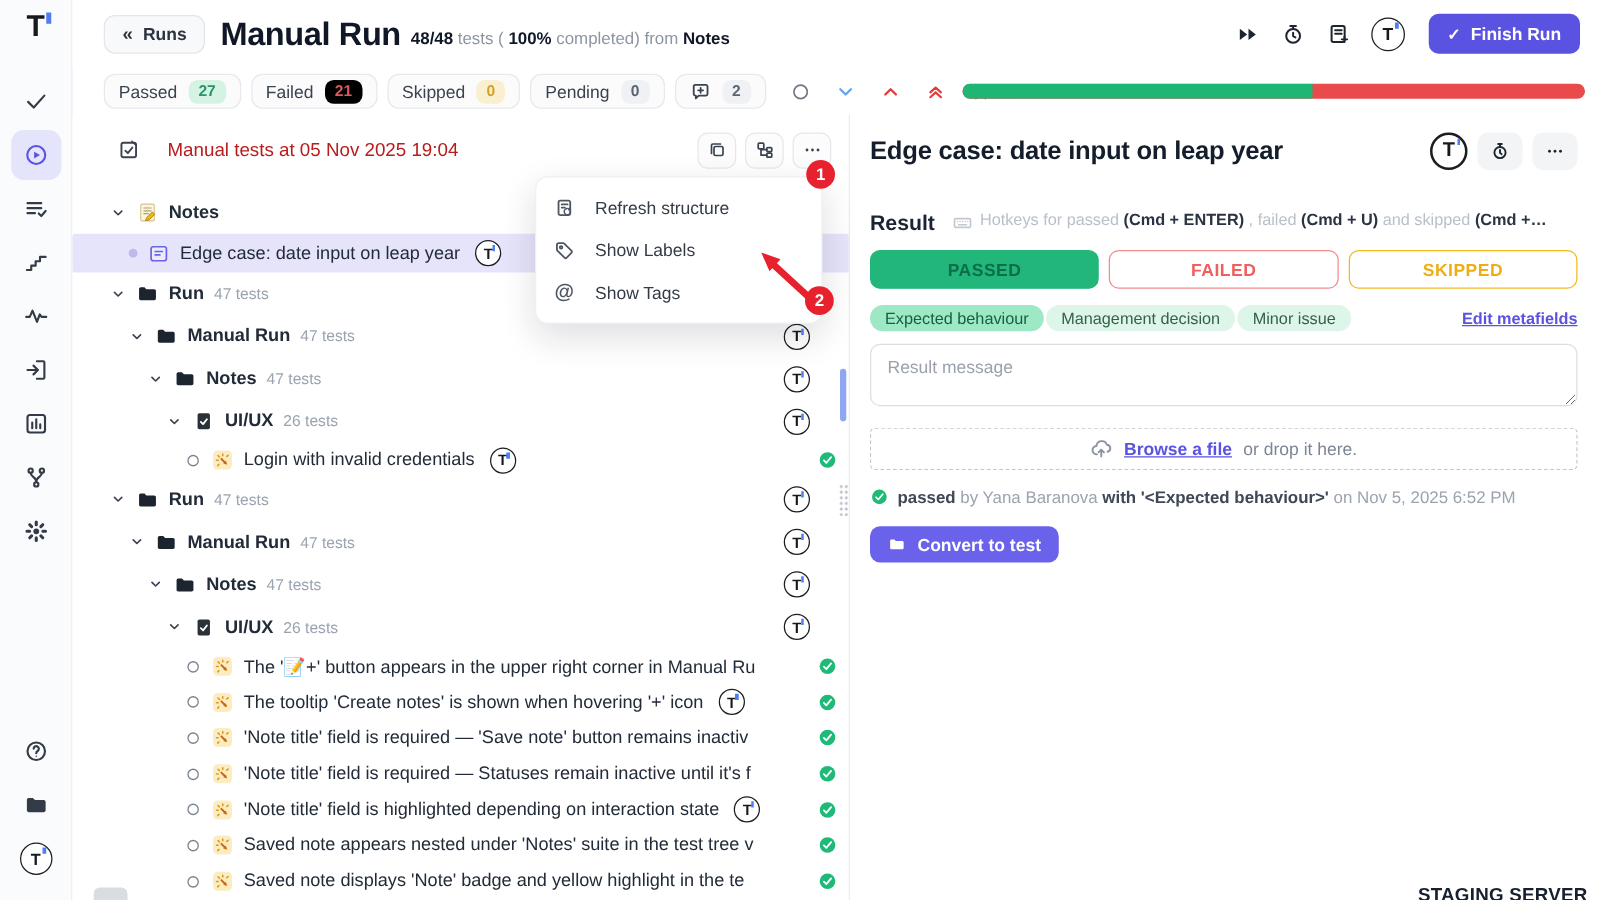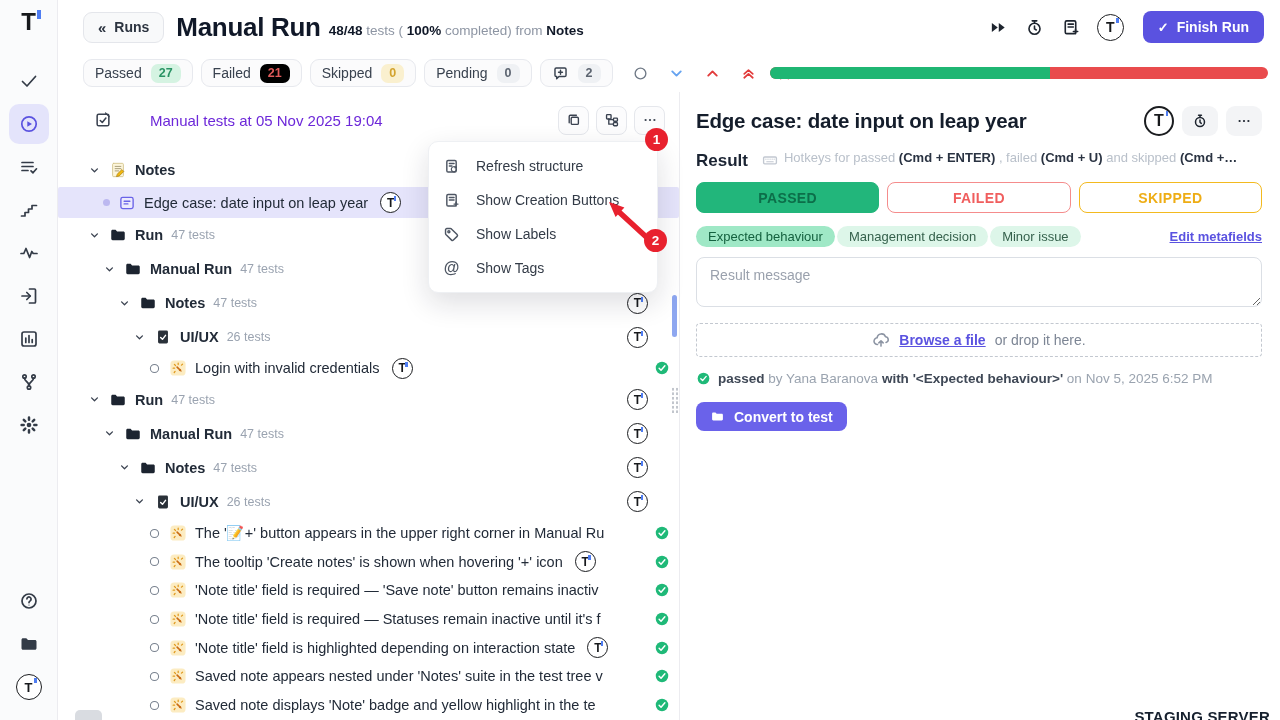--- a/index.html
+++ b/index.html
@@ -39,21 +39,21 @@
   .pill.yellow{background:#faf0cf;color:#d3a32e}.pill.gray{background:#eff1f4;color:#5c6470}
   .fbtn .icn{width:17px;height:17px;color:#39424f}
   .mini-ico{width:17px;height:17px;cursor:pointer;margin-left:11px}
   .progress{position:absolute;left:712px;top:13px;width:498px;height:12px;border-radius:6px;overflow:hidden;background:#e94b4d;display:flex}
   .progress .p-pass{height:100%;background:#1fb673}
 
   
   .tree{position:absolute;left:58px;top:92px;width:622px;bottom:0;background:#fff;border-right:1px solid #ececf0}
   .tree-head{height:56px;display:flex;align-items:center;padding:0 14px 0 36px}
   .tree-head .icn{width:18px;height:18px;color:#3a4250}
-  .tree-title{font-size:15px;font-weight:500;color:#6d28d9;margin-left:38px}
+  .tree-title{font-size:15px;font-weight:500;color:#b91c1c;margin-left:22px}
   .tree-head-btns{margin-left:auto;display:flex;gap:7px}
   .tbtn{width:31px;height:29px;border:1px solid #e5e7ec;background:#fcfcfd;border-radius:8px;display:flex;align-items:center;justify-content:center;color:#2c3440;cursor:pointer}
   .tbtn .icn{width:16px;height:16px}
   .rows{padding-top:5px}
   .row{position:relative;display:flex;align-items:center;gap:8px;padding-right:48px;height:34px;cursor:pointer}
   .row.test{height:28.7px}
   .row .chev{width:13px;height:13px;color:#3a4250;flex:none}
   .row .label{font-size:14.5px;color:#222b38;white-space:nowrap;overflow:hidden;flex-shrink:1}
   .row.bold .label{font-weight:700}
   .row .count{font-size:12.5px;color:#9aa3b0;white-space:nowrap;flex:none}
@@ -76,21 +76,21 @@
   .ann-badge{position:absolute;width:23px;height:23px;border-radius:50%;background:#e8212e;color:#fff;font-weight:800;font-size:13.5px;display:flex;align-items:center;justify-content:center;z-index:40}
   .ann-arrow{position:absolute;left:585px;top:190px;width:82px;height:66px;z-index:39;pointer-events:none}
 
   
   .detail{position:absolute;left:681px;top:92px;right:0;bottom:0;background:#fff;padding:14px 18px 0 15px}
   .d-titlerow{display:flex;align-items:center}
   .d-title{font-size:20.5px;font-weight:700;color:#141d2b;letter-spacing:-.2px}
   .d-title-btns{margin-left:auto;display:flex;align-items:center;gap:8px}
   .dbtn{width:36px;height:30px;border-radius:9px;background:#f3f4f6;border:none;display:flex;align-items:center;justify-content:center;color:#1e252f;cursor:pointer}
   .dbtn .icn{width:16px;height:16px}
-  .result-row{display:flex;align-items:baseline;gap:14px;margin-top:14px}
+  .result-row{display:flex;align-items:baseline;gap:14px;margin-top:32px}
   .result-h{font-size:17px;font-weight:700;color:#1b2433}
   .hotkeys{font-size:13px;color:#b9c0ca;white-space:nowrap;overflow:hidden;display:flex;align-items:flex-start;gap:6px}
   .hotkeys .icn{width:16px;height:16px;color:#c2c8d1;flex:none;position:relative;top:2px}
   .hotkeys b{color:#2a3342;font-weight:600}
   .status-row{display:flex;gap:8px;margin-top:11px}
   .sbtn{flex:1;height:31px;border-radius:8px;font-size:14px;font-weight:600;letter-spacing:.4px;display:flex;align-items:center;justify-content:center;cursor:pointer;border:1.5px solid transparent}
   .sbtn.passed{background:#22b67b;color:#0c6e49;border-color:#22b67b}
   .sbtn.failed{background:#fff;color:#f05e5e;border-color:#f58c8c}
   .sbtn.skipped{background:#fff;color:#eead15;border-color:#f3ba1f}
   .meta-row{display:flex;align-items:center;gap:6px;margin-top:13px}
@@ -669,30 +669,20 @@
           <rect x="4.5" y="3" width="11" height="13.5" rx="1.5"></rect>
           <path d="M7.5 6.5h5.5M7.5 9.5h3"></path>
           <path d="M15.8 13.2a3 3 0 11-.9-2.1M15.3 9.8l.5 1.5-1.6.4" stroke-width="1.4"></path>
         </svg>
       </span>
       <span>Refresh structure</span>
     </div>
     <div class="menu-item">
       <span class="icn ">
         <svg viewBox="0 0 20 20" fill="none" stroke="currentColor" stroke-width="1.7" stroke-linecap="round" stroke-linejoin="round">
-          <rect x="4.5" y="3" width="11" height="13.5" rx="1.5"></rect>
-          <path d="M7.5 6.5h5.5M7.5 9.5h5.5"></path>
-          <path d="M13 14.2h4.6M15.3 11.9v4.6" stroke-width="1.6"></path>
-        </svg>
-      </span>
-      <span>Show Creation Buttons</span>
-    </div>
-    <div class="menu-item">
-      <span class="icn ">
-        <svg viewBox="0 0 20 20" fill="none" stroke="currentColor" stroke-width="1.7" stroke-linecap="round" stroke-linejoin="round">
           <path d="M3 8.8V4.5A1.5 1.5 0 014.5 3h4.3c.4 0 .8.2 1.1.4l6.7 6.7a1.5 1.5 0 010 2.1l-4.4 4.4a1.5 1.5 0 01-2.1 0L3.4 9.9A1.5 1.5 0 013 8.8z"></path>
           <circle cx="6.9" cy="6.9" r="1.2"></circle>
         </svg>
       </span>
       <span>Show Labels</span>
     </div>
     <div class="menu-item">
       <span class="icn ">
         <span style="font-size:16px;font-weight:600;line-height:1">@</span>
       </span>

